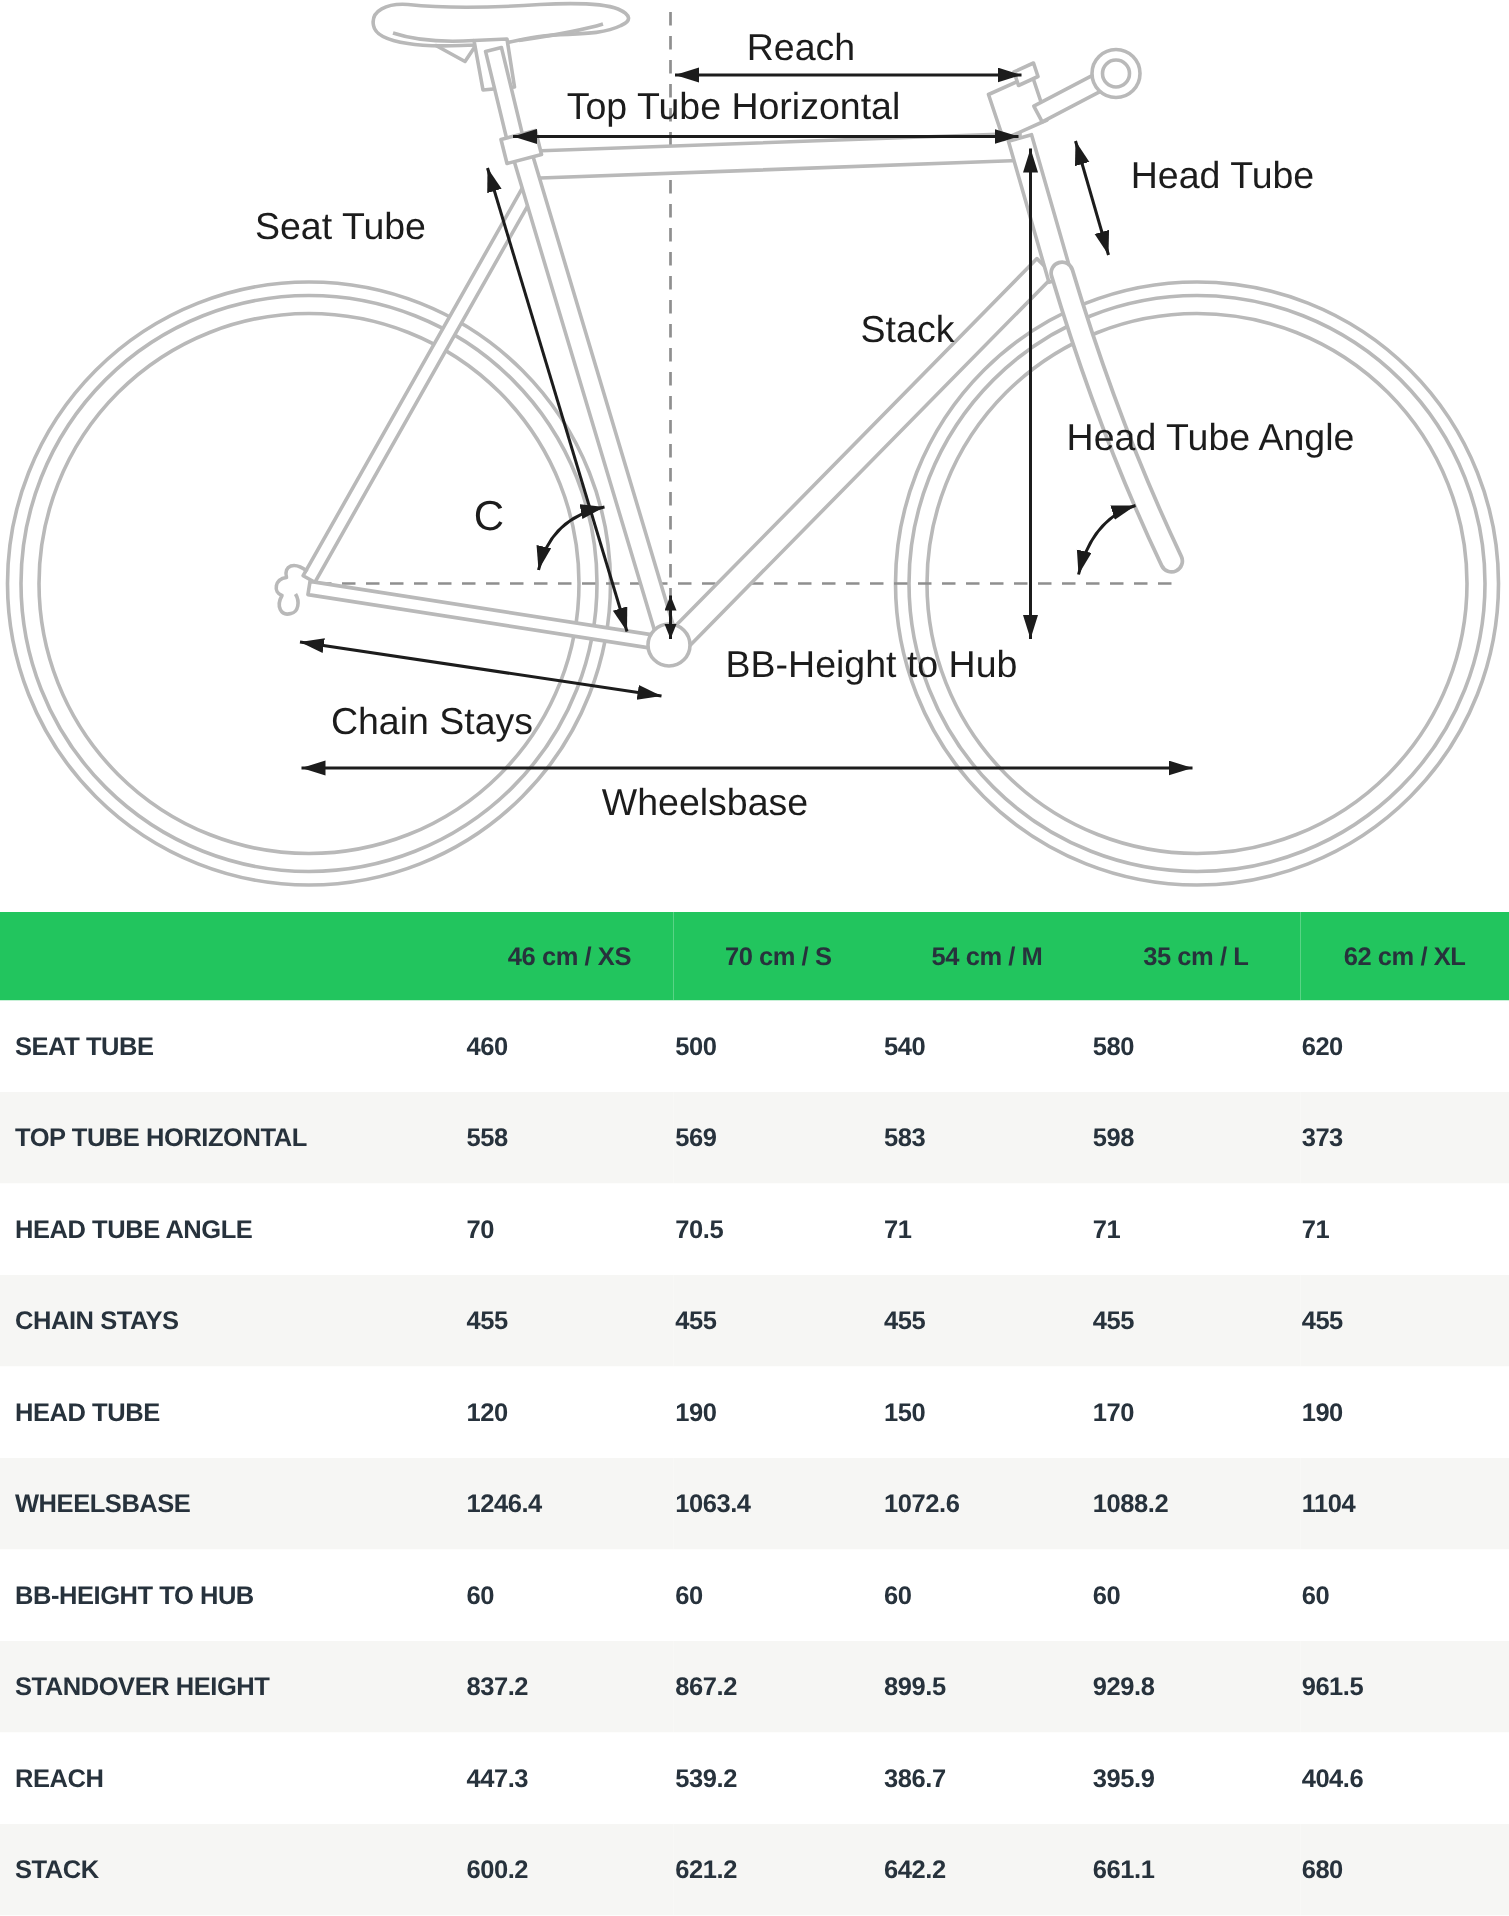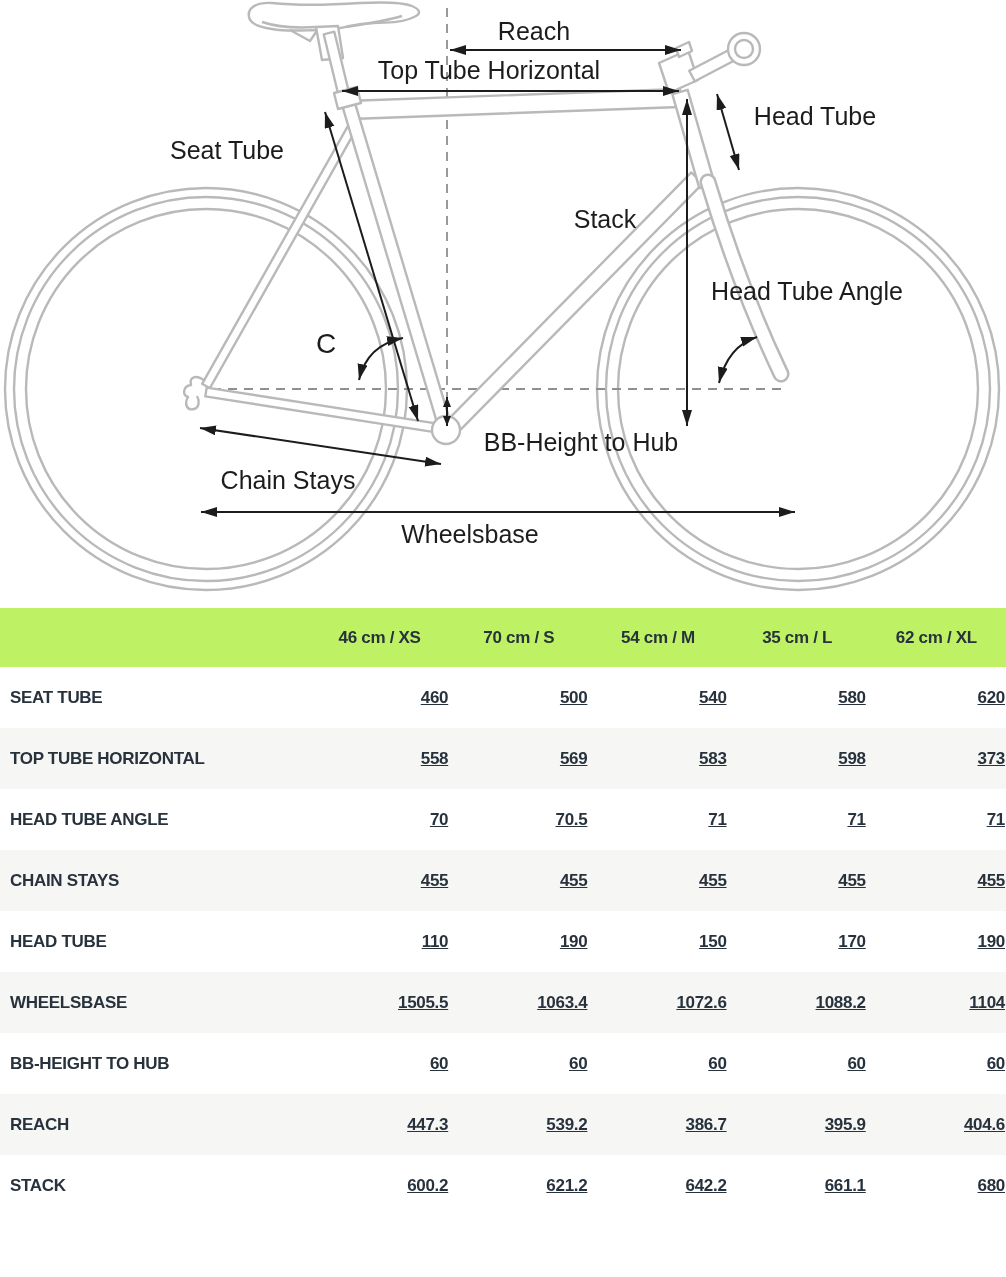--- a/index.html
+++ b/index.html
@@ -6,26 +6,26 @@
   body{width:1006px;font-family:"Liberation Sans",sans-serif;}
   .diagram-wrap{width:1006px;height:600px;background:#fff;}
   svg{display:block;}
   svg text{font-family:"Liberation Sans",sans-serif;fill:#1c1c1c;}
   .geo-table-wrap{width:1006px;margin-top:8px;}
   table.geo{width:1006px;border-collapse:collapse;table-layout:fixed;}
   table.geo th,table.geo td{
     font-weight:bold;font-size:17px;color:#27323c;
     letter-spacing:-0.3px;font-stretch:condensed;white-space:nowrap;
   }
-  table.geo thead tr{height:59px;background:#bef264;}
+  table.geo thead tr{height:59px;background:#22c55e;}
   table.geo thead th{text-align:center;vertical-align:middle;}
   table.geo tbody tr{height:61px;background:#ffffff;}
   table.geo tbody tr:nth-child(even){background:#f6f6f4;}
   table.geo tbody th{text-align:left;padding-left:10px;vertical-align:middle;}
-  table.geo td{text-align:right;vertical-align:middle;text-decoration:underline;}
+  table.geo td{text-align:left;vertical-align:middle;}
   col.c-label{width:310px;}
   col.c-size{width:139.2px;}
 </style>
 </head>
 <body>
 
 <div class="diagram-wrap">
 <svg width="1006" height="600" viewBox="0 0 1006 600">
   <defs>
     <marker id="ah" markerUnits="userSpaceOnUse" markerWidth="18" markerHeight="12" refX="16" refY="5" orient="auto-start-reverse">
@@ -156,41 +156,49 @@
       <tr>
         <th>CHAIN STAYS</th>
         <td>455</td>
         <td>455</td>
         <td>455</td>
         <td>455</td>
         <td>455</td>
       </tr>
       <tr>
         <th>HEAD TUBE</th>
-        <td>110</td>
+        <td>120</td>
         <td>190</td>
         <td>150</td>
         <td>170</td>
         <td>190</td>
       </tr>
       <tr>
         <th>WHEELSBASE</th>
-        <td>1505.5</td>
+        <td>1246.4</td>
         <td>1063.4</td>
         <td>1072.6</td>
         <td>1088.2</td>
         <td>1104</td>
       </tr>
       <tr>
         <th>BB-HEIGHT TO HUB</th>
         <td>60</td>
         <td>60</td>
         <td>60</td>
         <td>60</td>
         <td>60</td>
+      </tr>
+      <tr>
+        <th>STANDOVER HEIGHT</th>
+        <td>837.2</td>
+        <td>867.2</td>
+        <td>899.5</td>
+        <td>929.8</td>
+        <td>961.5</td>
       </tr>
       <tr>
         <th>REACH</th>
         <td>447.3</td>
         <td>539.2</td>
         <td>386.7</td>
         <td>395.9</td>
         <td>404.6</td>
       </tr>
       <tr>

